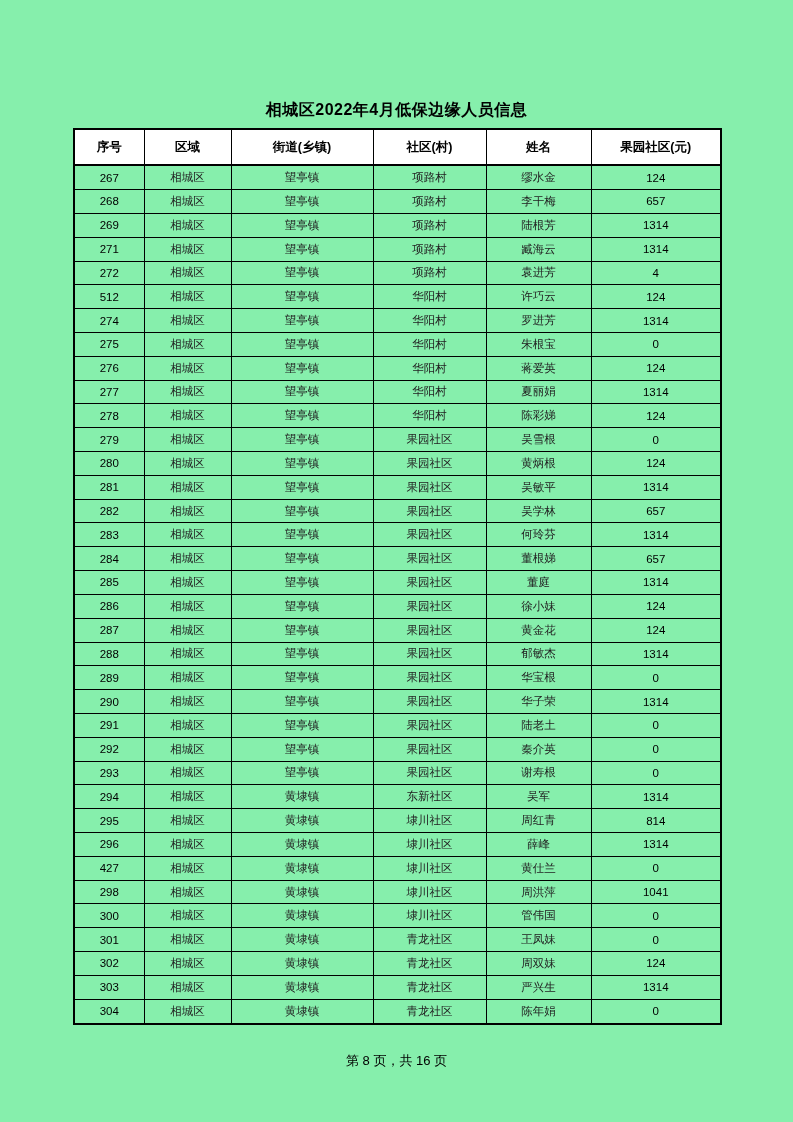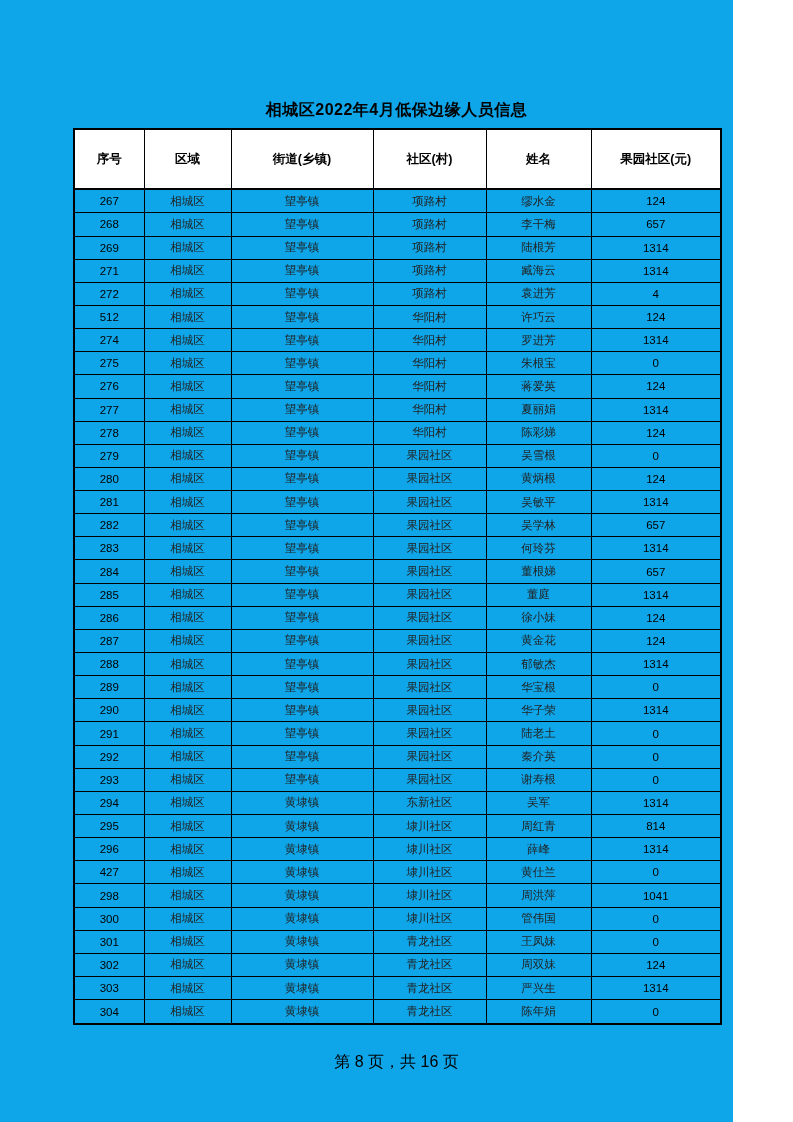--- a/index.html
+++ b/index.html
@@ -2,23 +2,23 @@
 <html><head>
 <meta charset="utf-8">
 <style>
   html, body {
     margin: 0;
     padding: 0;
     background: #ffffff;
   }
   .page {
     position: relative;
-    width: 733px;
+    width: 793px;
     height: 1122px;
-    background: #0ea5e9;
+    background: #86efac;
     font-family: "Liberation Sans", "DejaVu Sans", sans-serif;
     color: #000000;
     overflow: hidden;
   }
   .doc-title {
     position: absolute;
     left: 73px;
     top: 100px;
     width: 647px;
     text-align: center;
@@ -42,21 +42,21 @@
   table.data-table {
     border: 2px solid #000000;
   }
   table.data-table thead th {
     border-bottom: 2px solid #000000;
     font-size: 12.5px;
     font-weight: bold;
     text-align: center;
     vertical-align: middle;
     height: 26px;
-    padding: 16px;
+    padding: 4px;
     background: #ffffff;
   }
   table.data-table tbody td {
     font-size: 11.5px;
     font-weight: normal;
     text-align: center;
     vertical-align: middle;
     padding: 0;
     color: #222222;
     white-space: nowrap;
@@ -65,21 +65,21 @@
   table.data-table tbody td.num {
     color: #000000;
     font-size: 11.5px;
   }
   .page-footer {
     position: absolute;
     left: 73px;
     top: 1052px;
     width: 647px;
     text-align: center;
-    font-size: 16px;
+    font-size: 13px;
     color: #000000;
   }
 </style>
 </head>
 <body>
 
 <div class="page">
 
   <div class="doc-title">相城区2022年4月低保边缘人员信息</div>
 

